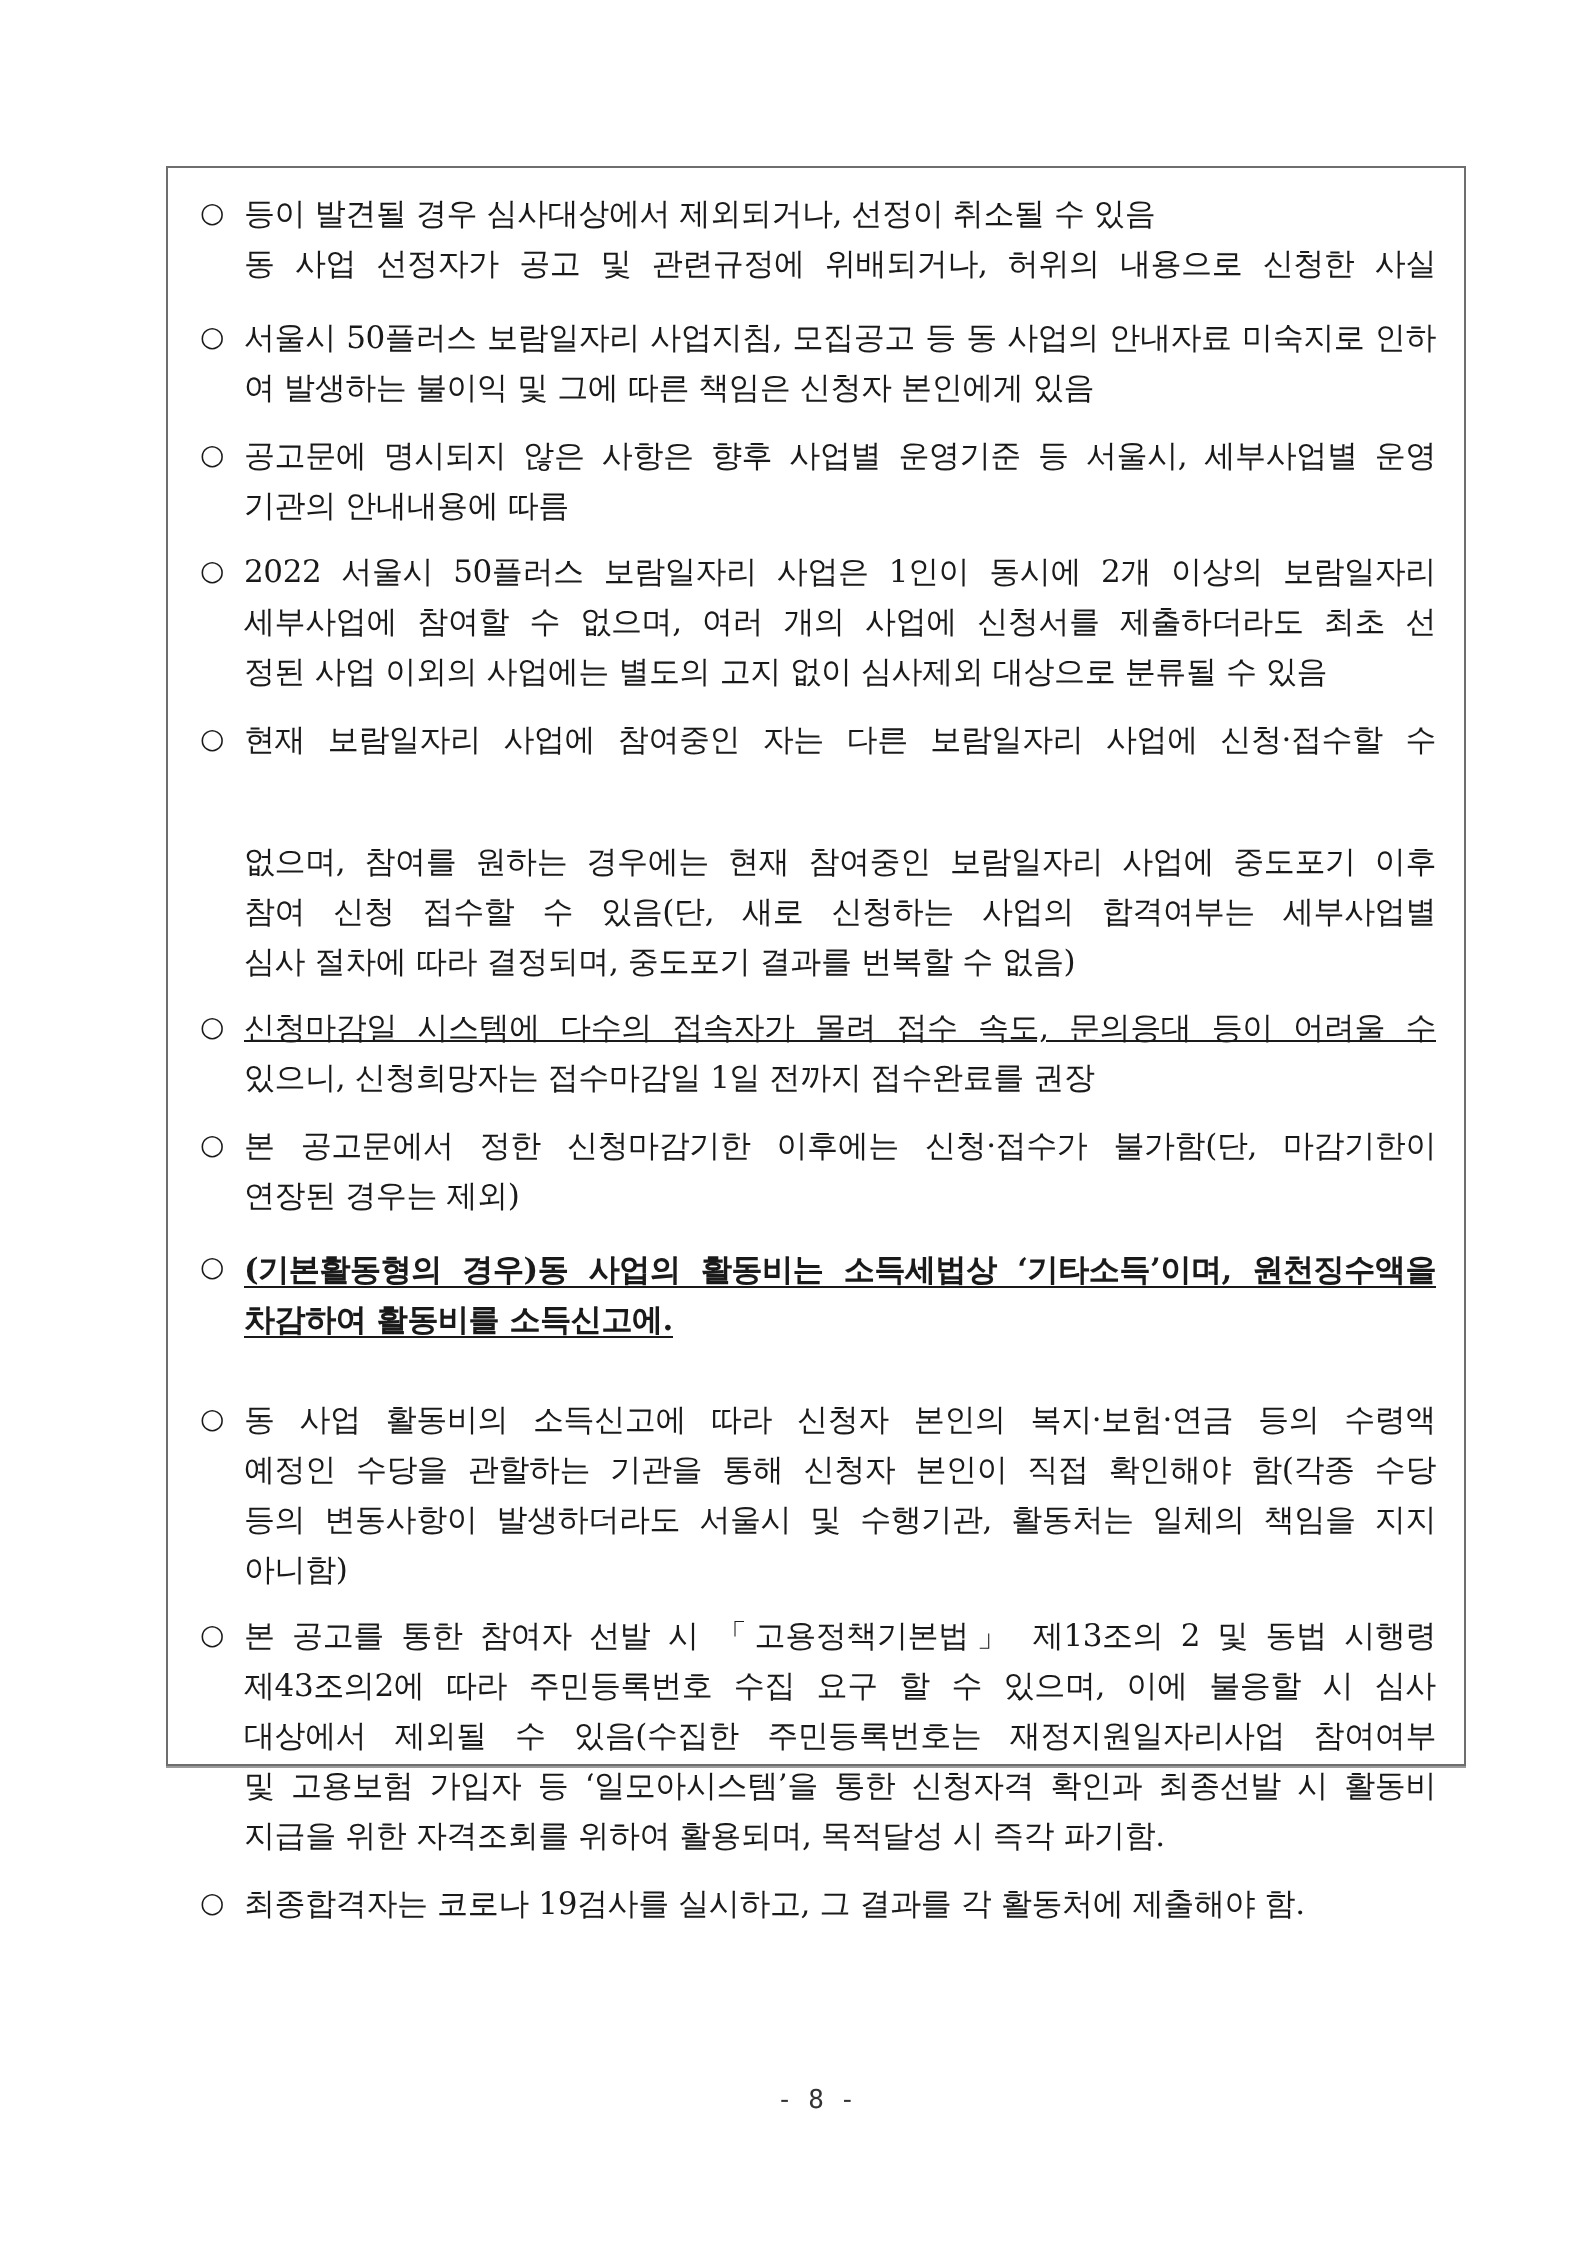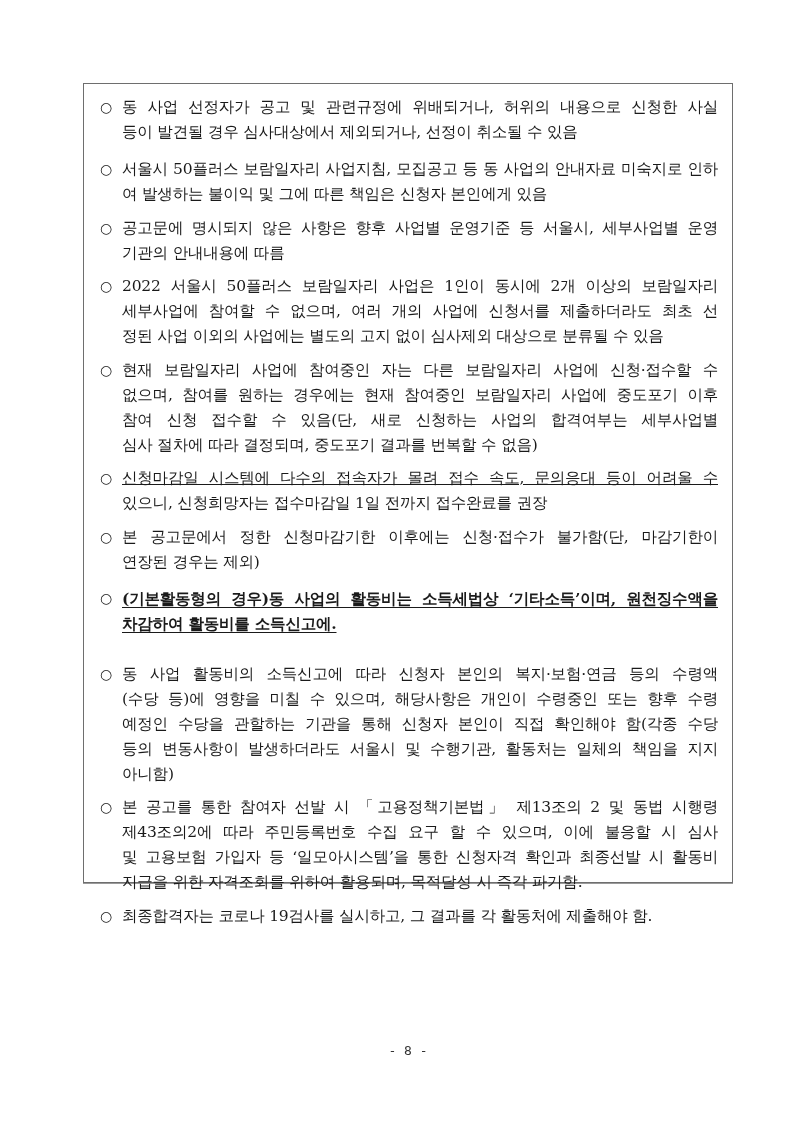--- a/index.html
+++ b/index.html
@@ -20,22 +20,22 @@
             font-family:"DejaVu Sans Mono","Liberation Mono",monospace; font-size:13px; color:#333; }
 </style>
 </head>
 <body>
 
 <div class="box">
   <div class="items" id="items">
       <div class="item">
         <span class="bullet">○</span>
         <div>
+          <span class="line last" style="display: block;">등이 발견될 경우 심사대상에서 제외되거나, 선정이 취소될 수 있음</span>
           <span class="line" style="display: block;">동 사업 선정자가 공고 및 관련규정에 위배되거나, 허위의 내용으로 신청한 사실</span>
-          <span class="line last" style="display: block;">등이 발견될 경우 심사대상에서 제외되거나, 선정이 취소될 수 있음</span>
         </div>
       </div>
       <div class="item">
         <span class="bullet">○</span>
         <div>
           <span class="line" style="display: block; margin-top: 12px;">서울시 50플러스 보람일자리 사업지침, 모집공고 등 동 사업의 안내자료 미숙지로 인하</span>
           <span class="line last" style="display: block;">여 발생하는 불이익 및 그에 따른 책임은 신청자 본인에게 있음</span>
         </div>
       </div>
       <div class="item">
@@ -50,21 +50,21 @@
         <div>
           <span class="line" style="display: block;">2022 서울시 50플러스 보람일자리 사업은 1인이 동시에 2개 이상의 보람일자리</span>
           <span class="line" style="display: block;">세부사업에 참여할 수 없으며, 여러 개의 사업에 신청서를 제출하더라도 최초 선</span>
           <span class="line last" style="display: block;">정된 사업 이외의 사업에는 별도의 고지 없이 심사제외 대상으로 분류될 수 있음</span>
         </div>
       </div>
       <div class="item">
         <span class="bullet">○</span>
         <div>
           <span class="line" style="display: block;">현재 보람일자리 사업에 참여중인 자는 다른 보람일자리 사업에 신청·접수할 수</span>
-          <span class="line" style="display: block;">없으며, 참여를 원하는 경우에는 현재 참여중인 보람일자리 사업에 중도포기 이후</span>
+          <span class="line" style="display: block; margin-top: 36px;">없으며, 참여를 원하는 경우에는 현재 참여중인 보람일자리 사업에 중도포기 이후</span>
           <span class="line" style="display: block;">참여 신청 접수할 수 있음(단, 새로 신청하는 사업의 합격여부는 세부사업별</span>
           <span class="line last" style="display: block;">심사 절차에 따라 결정되며, 중도포기 결과를 번복할 수 없음)</span>
         </div>
       </div>
       <div class="item">
         <span class="bullet">○</span>
         <div>
           <span class="line" style="display: block; text-decoration: underline;">신청마감일 시스템에 다수의 접속자가 몰려 접수 속도, 문의응대 등이 어려울 수</span>
           <span class="line last" style="display: block;">있으니, 신청희망자는 접수마감일 1일 전까지 접수완료를 권장</span>
         </div>
@@ -80,31 +80,31 @@
         <span class="bullet">○</span>
         <div class="bold">
           <span class="line" style="display: block; margin-top: 11px;">(기본활동형의 경우)동 사업의 활동비는 소득세법상 ‘기타소득’이며, 원천징수액을</span>
           <span class="line last" style="display: block;">차감하여 활동비를 소득신고에.</span>
         </div>
       </div>
       <div class="item">
         <span class="bullet">○</span>
         <div>
           <span class="line" style="display: block; margin-top: 26px;">동 사업 활동비의 소득신고에 따라 신청자 본인의 복지·보험·연금 등의 수령액</span>
-          <span class="line" style="display: block;">(수당 등)에 영향을 미칠 수 있으며, 해당사항은 개인이 수령중인 또는 향후 수령</span>
           <span class="line" style="display: block;">예정인 수당을 관할하는 기관을 통해 신청자 본인이 직접 확인해야 함(각종 수당</span>
           <span class="line" style="display: block;">등의 변동사항이 발생하더라도 서울시 및 수행기관, 활동처는 일체의 책임을 지지</span>
           <span class="line last" style="display: block;">아니함)</span>
         </div>
       </div>
       <div class="item">
         <span class="bullet">○</span>
         <div>
           <span class="line" style="display: block;">본 공고를 통한 참여자 선발 시 「고용정책기본법」 제13조의 2 및 동법 시행령</span>
           <span class="line" style="display: block;">제43조의2에 따라 주민등록번호 수집 요구 할 수 있으며, 이에 불응할 시 심사</span>
+          <span class="line" style="display: block;">대상에서 제외될 수 있음(수집한 주민등록번호는 재정지원일자리사업 참여여부</span>
           <span class="line" style="display: block;">및 고용보험 가입자 등 ‘일모아시스템’을 통한 신청자격 확인과 최종선발 시 활동비</span>
           <span class="line last" style="display: block;">지급을 위한 자격조회를 위하여 활용되며, 목적달성 시 즉각 파기함.</span>
         </div>
       </div>
       <div class="item">
         <span class="bullet">○</span>
         <div>
           <span class="line last" style="display: block;">최종합격자는 코로나 19검사를 실시하고, 그 결과를 각 활동처에 제출해야 함.</span>
         </div>
       </div>

